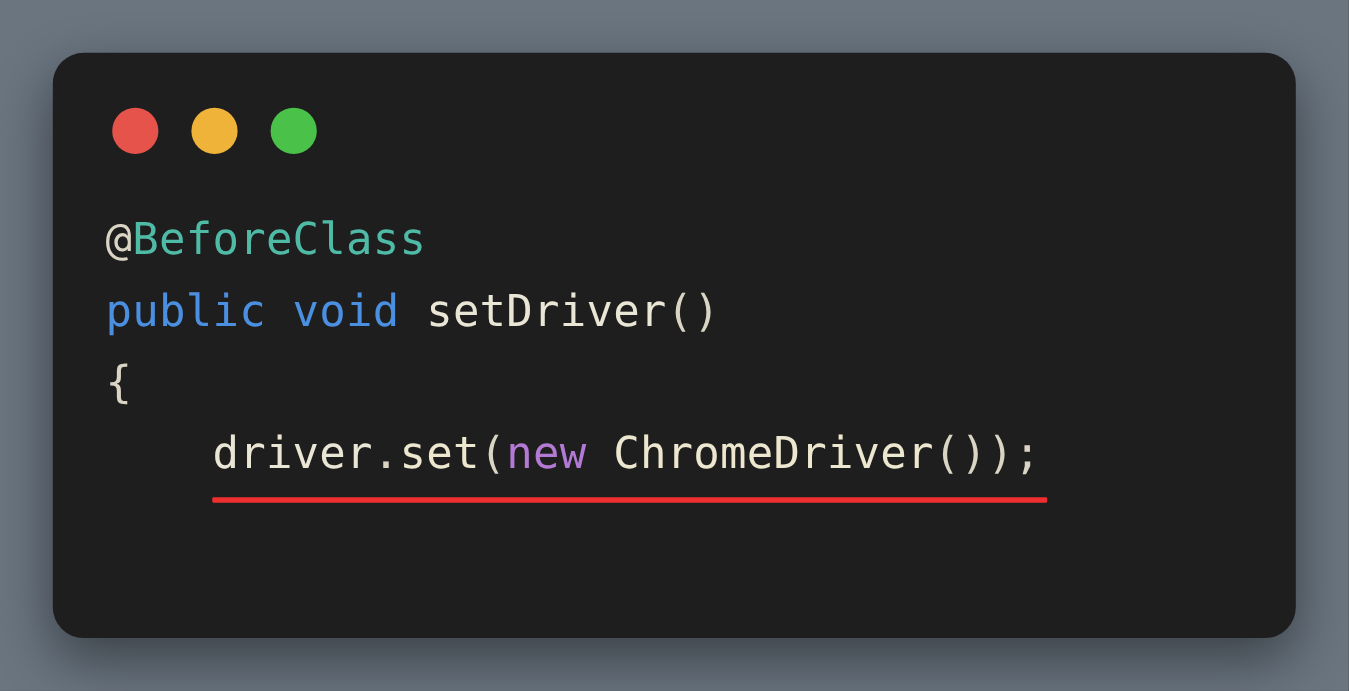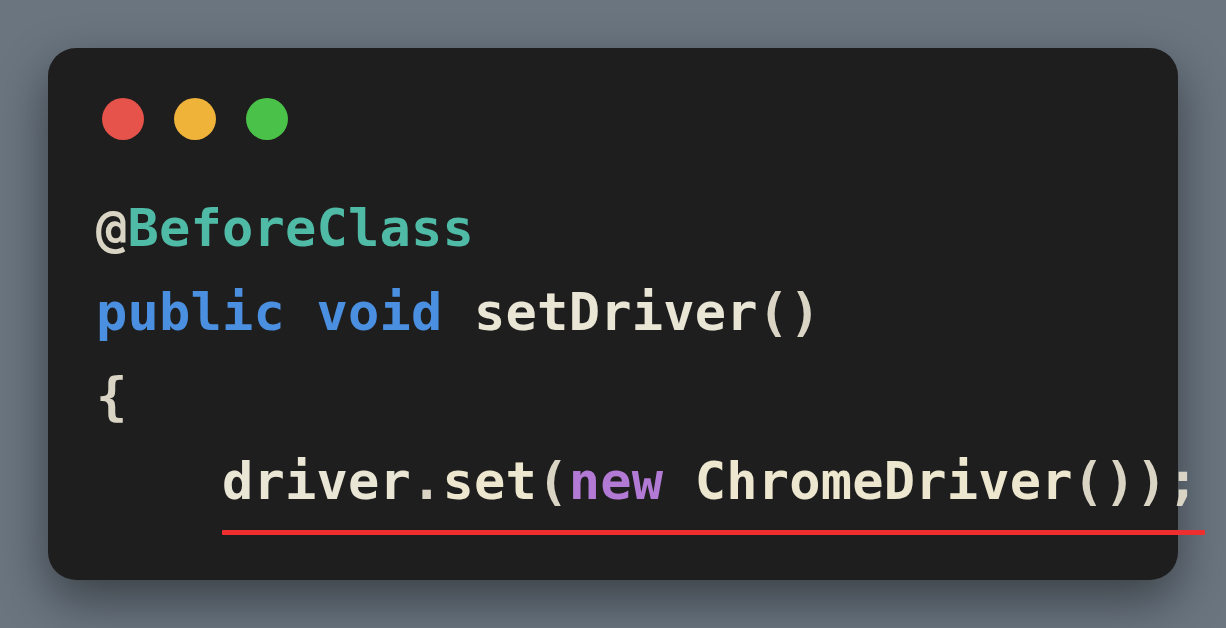--- a/index.html
+++ b/index.html
@@ -33,26 +33,25 @@
   .dot {
     width: 42px;
     height: 42px;
     border-radius: 50%;
   }
   .dot.red    { background: #e6534a; }
   .dot.yellow { background: #efb33a; }
   .dot.green  { background: #4ac24a; }
 
   .code {
-    font-size: 52px;
+    font-size: 40px;
     line-height: 1.62;
     white-space: pre;
     color: #eae6d6;
     letter-spacing: 0.2px;
-    font-weight: bold;
   }
   .tok-at      { color: #d9d4c4; }
   .tok-anno    { color: #4fbba6; }
   .tok-keyword { color: #4a8fe0; }
   .tok-method  { color: #eae6d6; }
   .tok-punct   { color: #d9d4c4; }
   .tok-ident   { color: #eae6d6; }
   .tok-call    { color: #ece7ce; }
   .tok-new     { color: #b27ad4; }
   .tok-type    { color: #ece7ce; }

